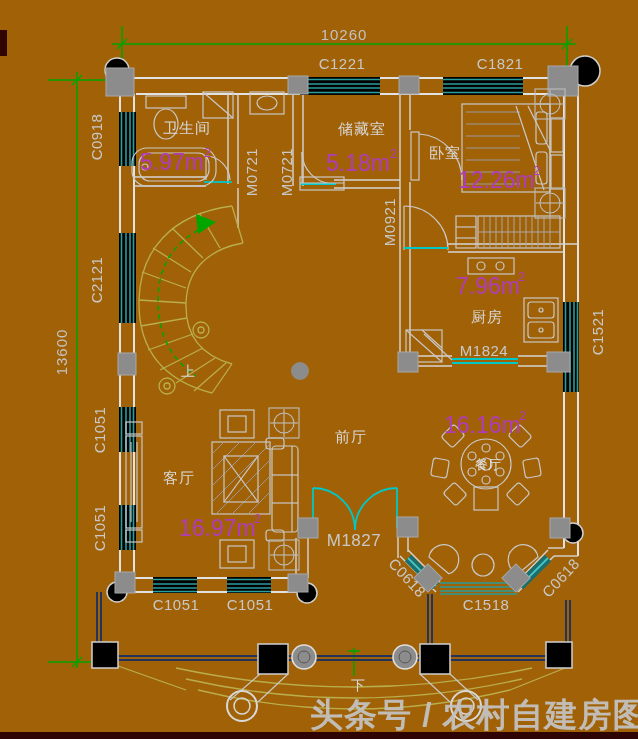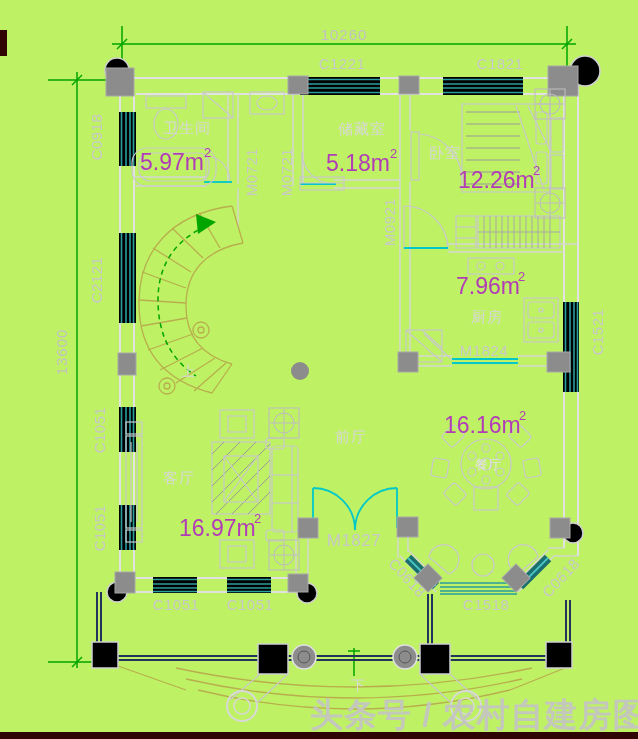--- a/index.html
+++ b/index.html
@@ -1,16 +1,16 @@
 <!DOCTYPE html>
 <html><head>
 <meta charset="utf-8">
 <style>
   html,body{margin:0;padding:0;background:#000;}
-  .canvas{position:relative;width:638px;height:739px;background:#bef264;overflow:hidden;}
+  .canvas{position:relative;width:638px;height:739px;background:#a16207;overflow:hidden;}
   svg{display:block;}
   text{font-family:"Liberation Sans",sans-serif;}
   .code{font-size:15px;fill:#c8c8c8;letter-spacing:.5px;}
   .dim{font-size:15px;fill:#c2c2c2;letter-spacing:1px;}
   .room{font-size:15px;fill:#d8d8d8;letter-spacing:1px;}
   .room-sm{font-size:13px;fill:#e2e2e2;}
   .area{font-size:23px;fill:#b23cb8;}
   .sup{font-size:13px;fill:#b23cb8;}
   .cjk{font-size:14px;fill:#d8d8d8;}
   .watermark{font-size:33px;fill:#c4c4c4;opacity:.92;font-weight:bold;letter-spacing:1px;}

